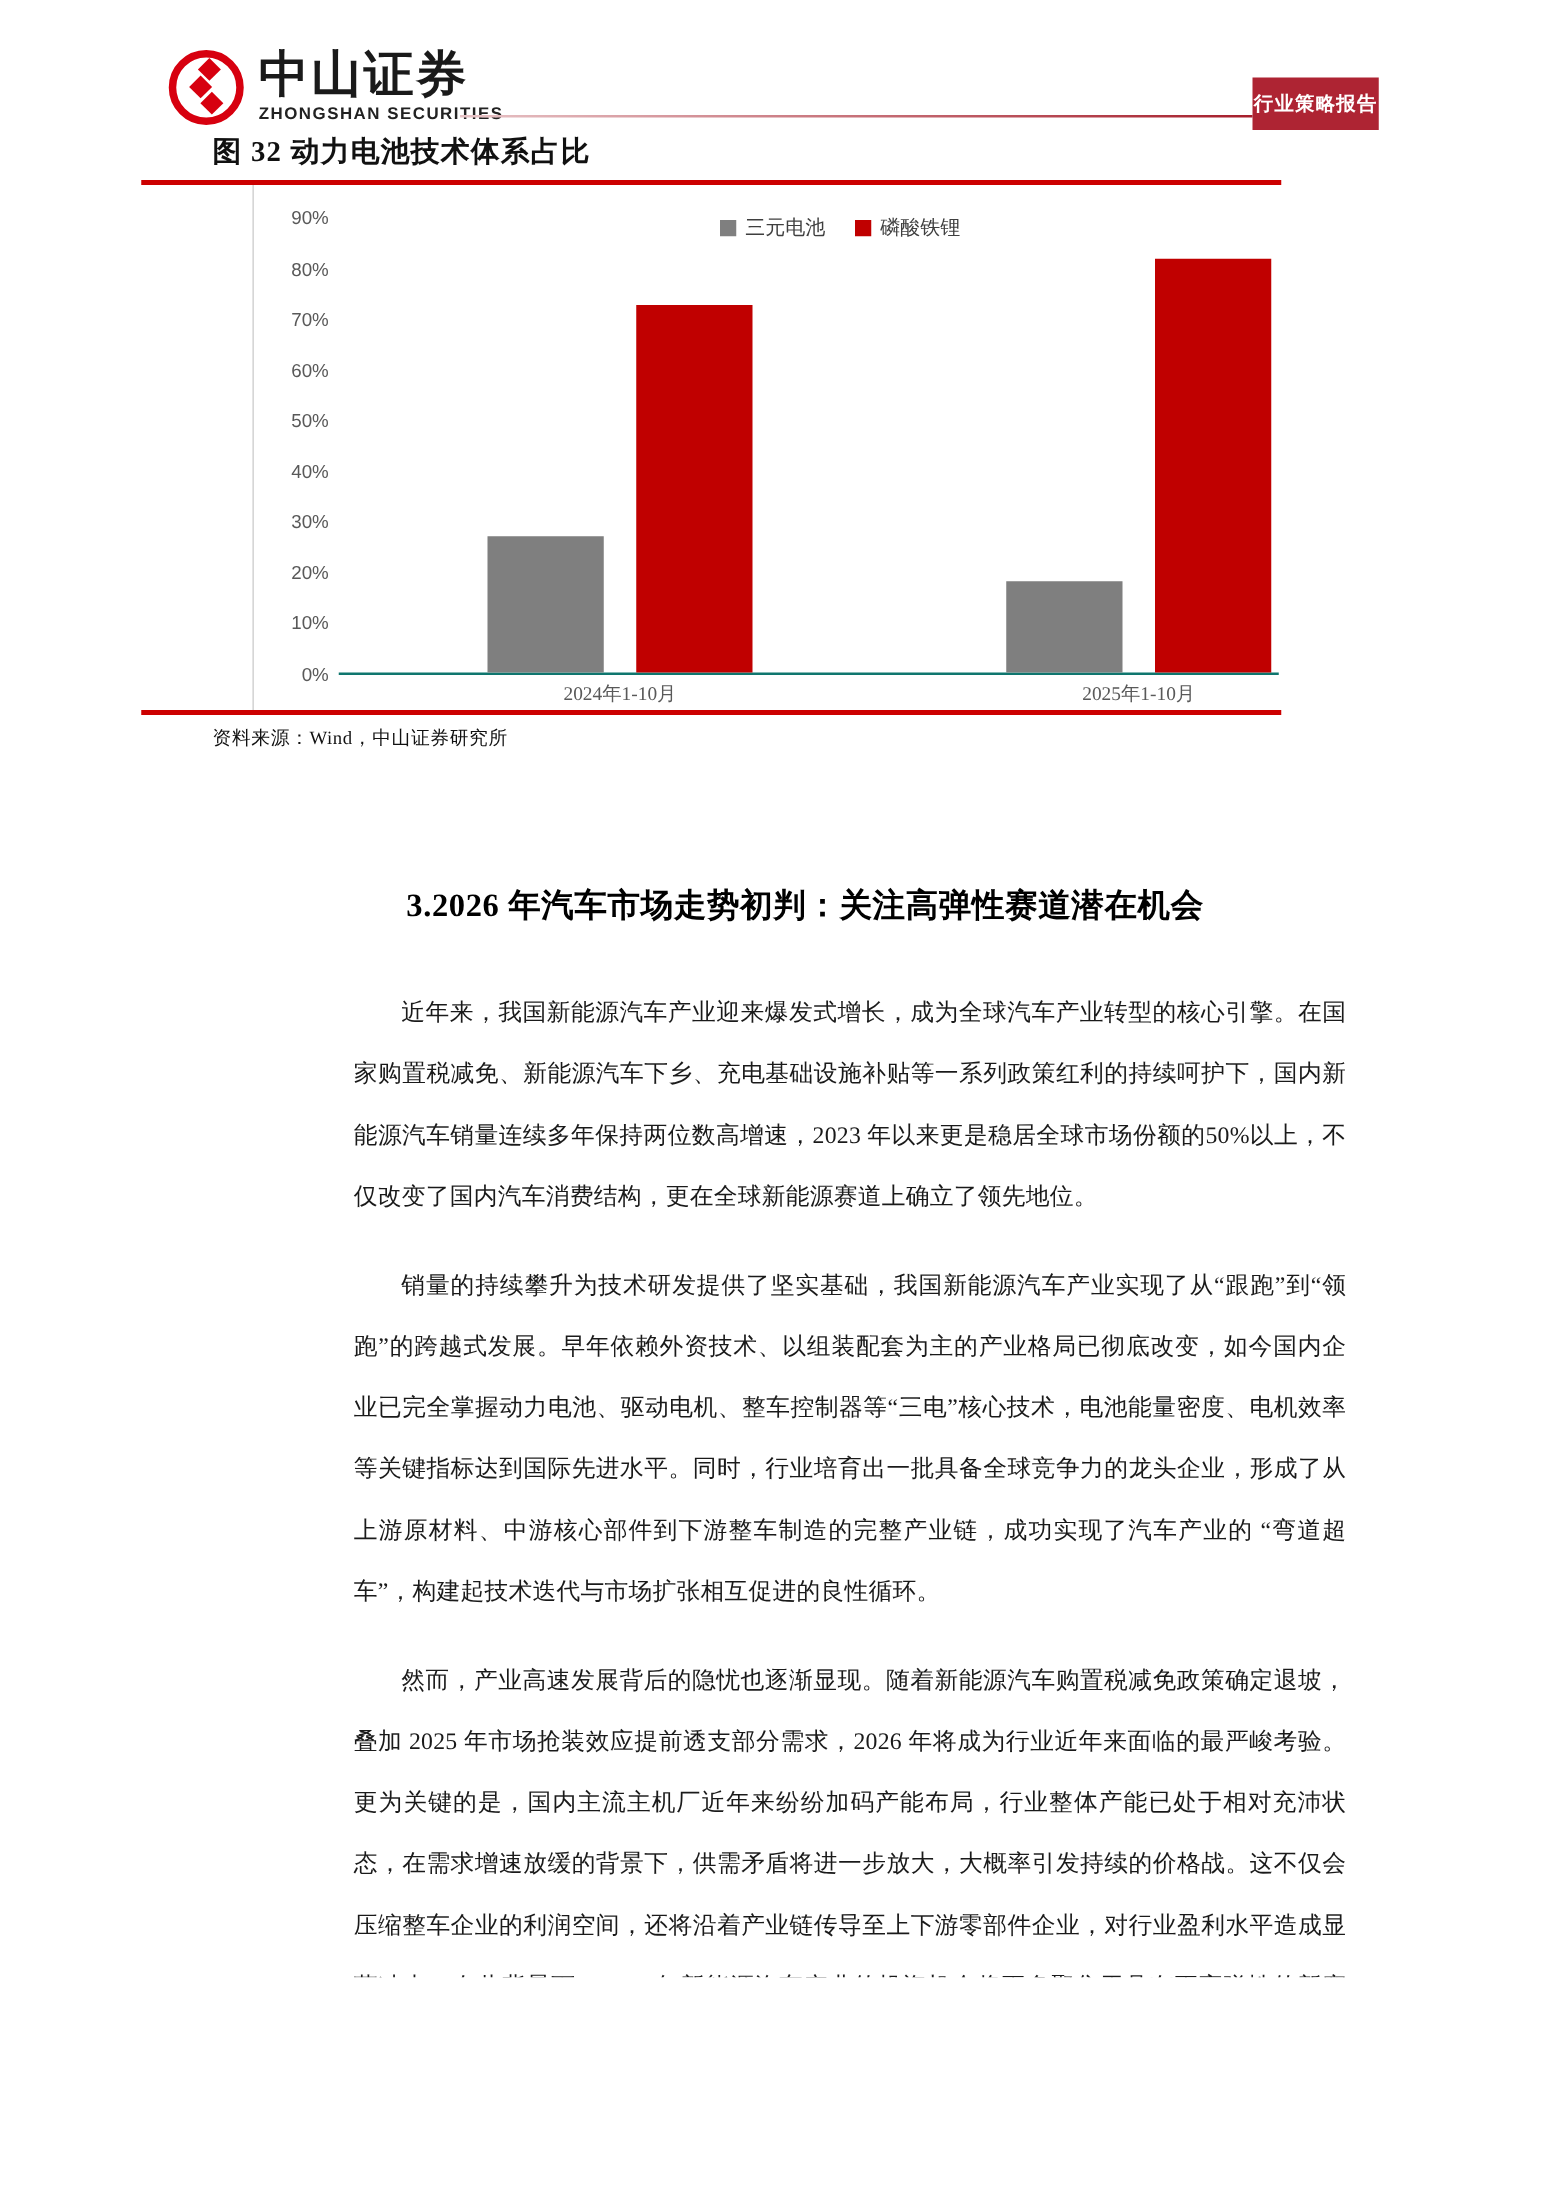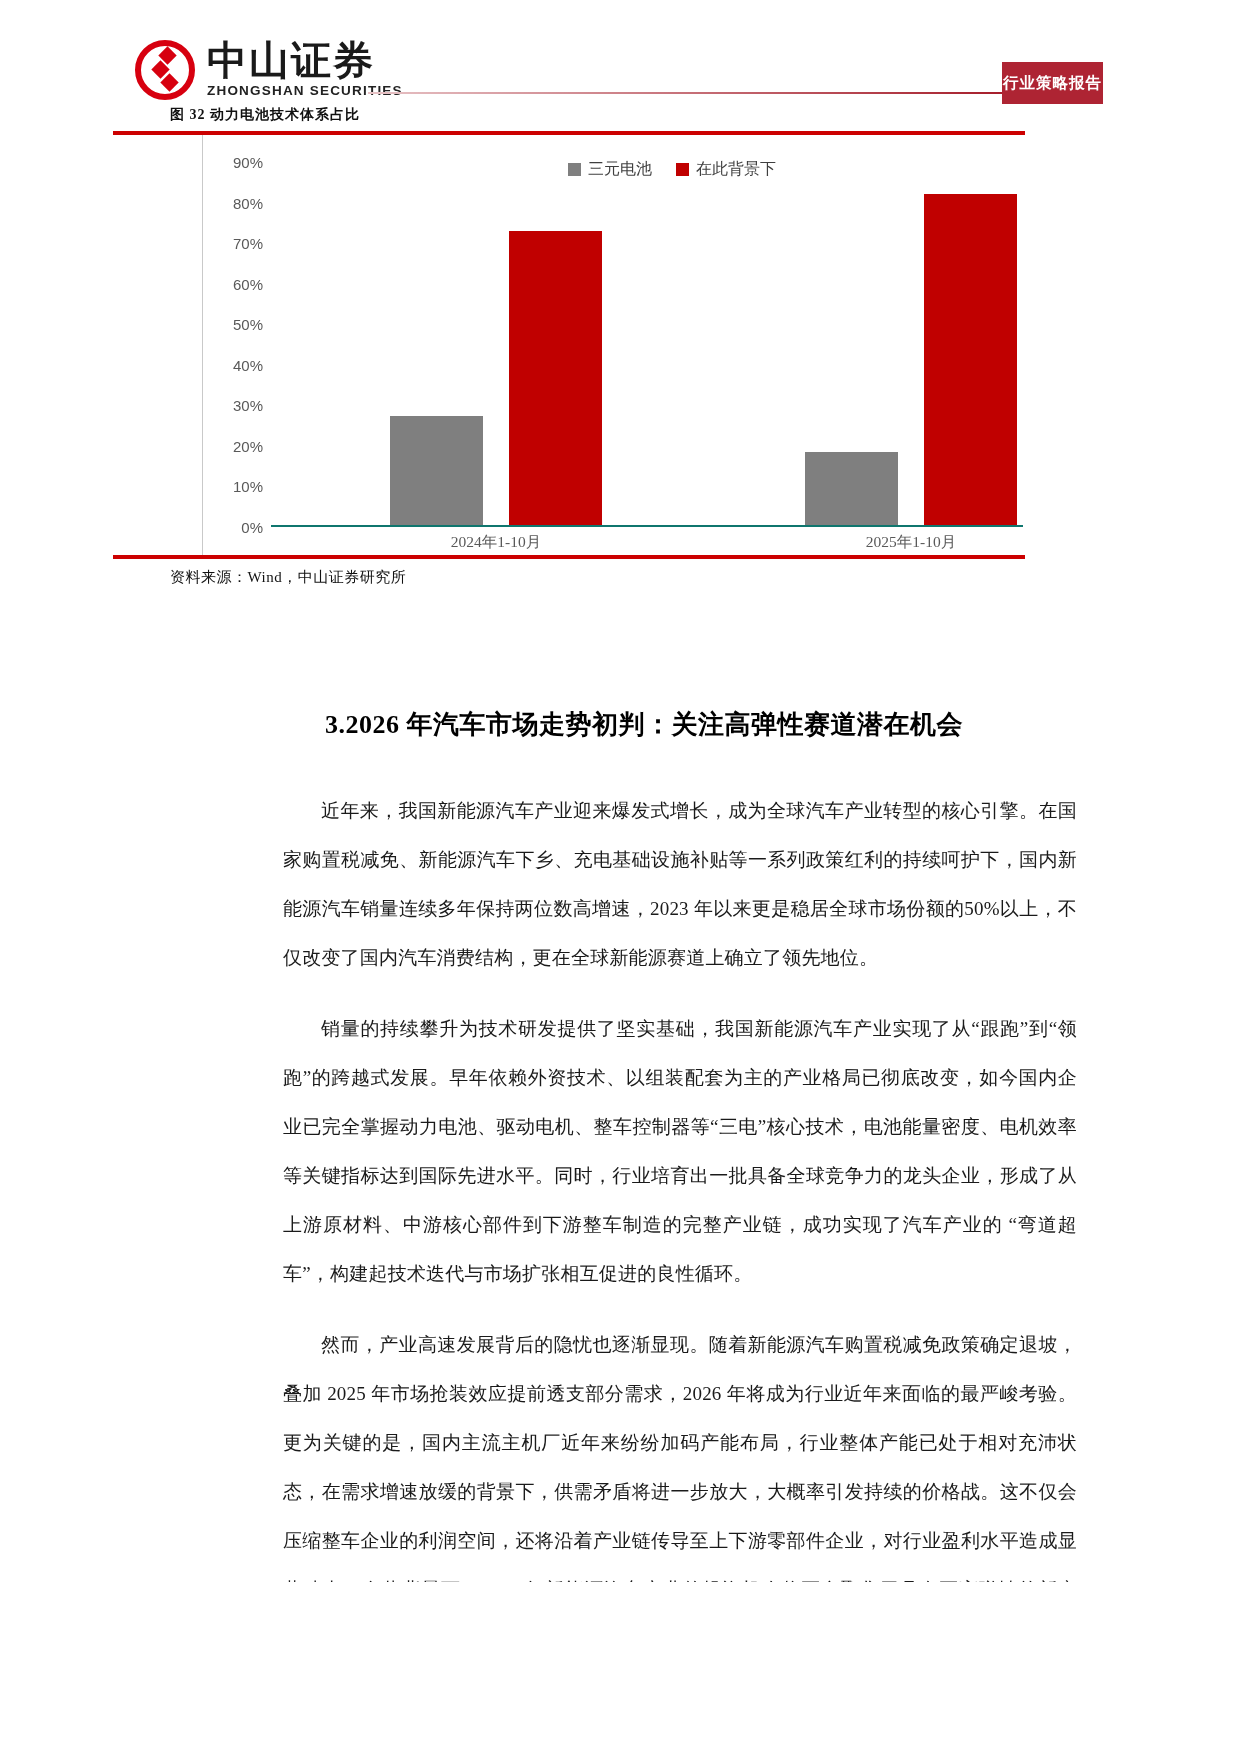--- a/index.html
+++ b/index.html
@@ -12,21 +12,21 @@
   .logo-txt .cn{font-family:"Liberation Sans",sans-serif;font-weight:bold;font-size:40px;line-height:44px;color:#1a1a1a;letter-spacing:2px;}
   .logo-txt .en{font-family:"Liberation Sans",sans-serif;font-weight:bold;font-size:13.5px;color:#222;letter-spacing:1.2px;margin-top:1px;text-align:center;}
   .hdr-rule{position:absolute;left:368px;top:92px;width:634px;height:2px;
             background:linear-gradient(to right,#e7c3c6,#a61e2b);}
   .badge{position:absolute;left:1002px;top:62px;width:101px;height:42px;background:#ae2433;
          color:#fff;display:flex;align-items:center;justify-content:center;
          font-weight:bold;font-size:15.5px;letter-spacing:1px;}
 
   
   .figure{position:absolute;left:113px;top:106px;width:912px;}
-  .fig-title{font-size:14px;font-weight:bold;color:#111;padding:0 0 7px 57px;letter-spacing:1px;}
+  .fig-title{font-size:23px;font-weight:bold;color:#111;padding:0 0 7px 57px;letter-spacing:1px;}
   .red-rule{height:4px;background:#cc0000;}
   .chart{position:relative;height:420px;margin-left:89px;width:823px;border-left:1px solid #c9c9c9;background:#fff;}
   .legend{position:absolute;top:24px;left:57%;transform:translateX(-50%);display:flex;gap:24px;
           font-size:16px;color:#3f3f3f;white-space:nowrap;z-index:3;}
   .legend-item{display:flex;align-items:center;gap:7px;}
   .legend-swatch{width:13px;height:13px;display:inline-block;}
   .yaxis{position:absolute;left:0;top:27px;bottom:28px;width:60px;font-family:"Liberation Sans",sans-serif;
          font-size:15px;color:#595959;}
   .ylab{position:absolute;right:0;transform:translateY(50%);line-height:1;margin-top:40px;}
   .plot{position:absolute;left:68px;right:3px;top:27px;bottom:28px;border-bottom:2px solid #0f766e;}
@@ -76,21 +76,21 @@
     <div class="red-rule"></div>
 
     <div class="chart" id="chart">
       <div class="legend" id="legend">
           <span class="legend-item">
             <span class="legend-swatch" style="background: rgb(127, 127, 127);"></span>
             <span>三元电池</span>
           </span>
           <span class="legend-item">
             <span class="legend-swatch" style="background: rgb(192, 0, 0);"></span>
-            <span>在此背景下</span>
+            <span>磷酸铁锂</span>
           </span>
         </div>
       <div class="yaxis" id="yaxis">
           <span class="ylab" style="bottom: 0%;">0%</span>
           <span class="ylab" style="bottom: 11.1111%;">10%</span>
           <span class="ylab" style="bottom: 22.2222%;">20%</span>
           <span class="ylab" style="bottom: 33.3333%;">30%</span>
           <span class="ylab" style="bottom: 44.4444%;">40%</span>
           <span class="ylab" style="bottom: 55.5556%;">50%</span>
           <span class="ylab" style="bottom: 66.6667%;">60%</span>

